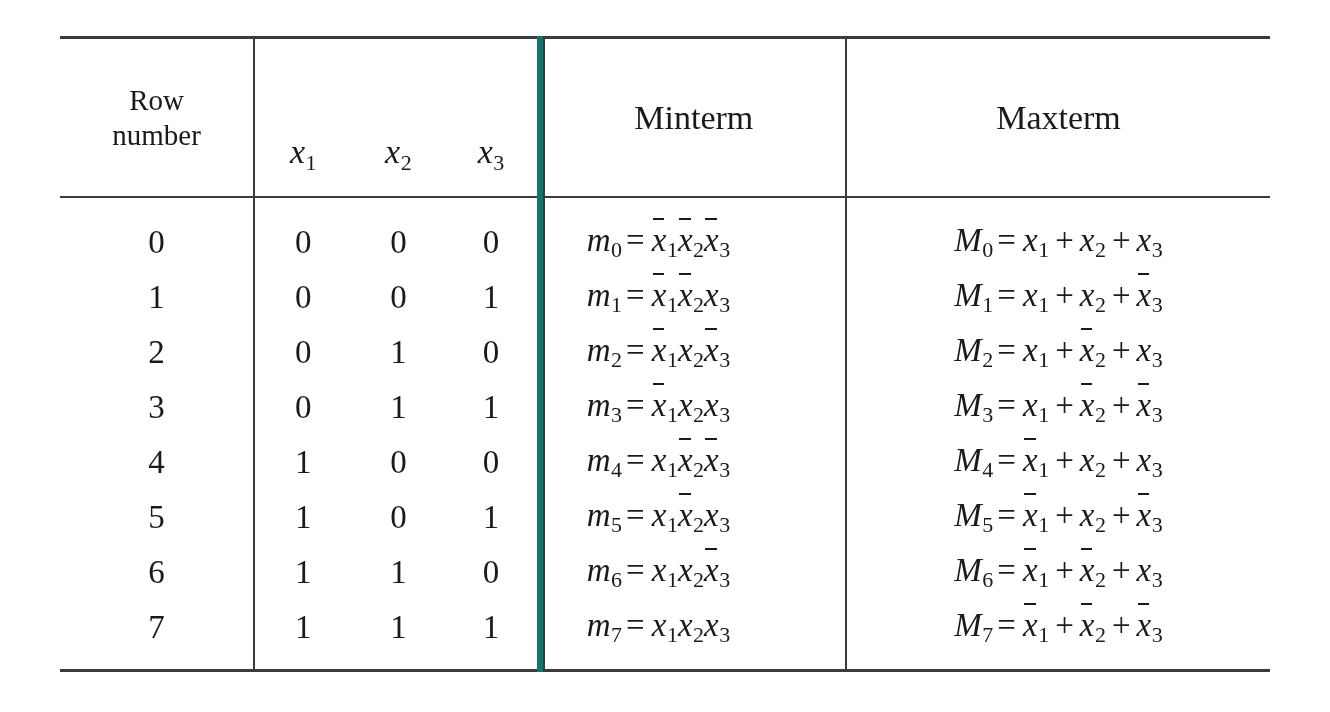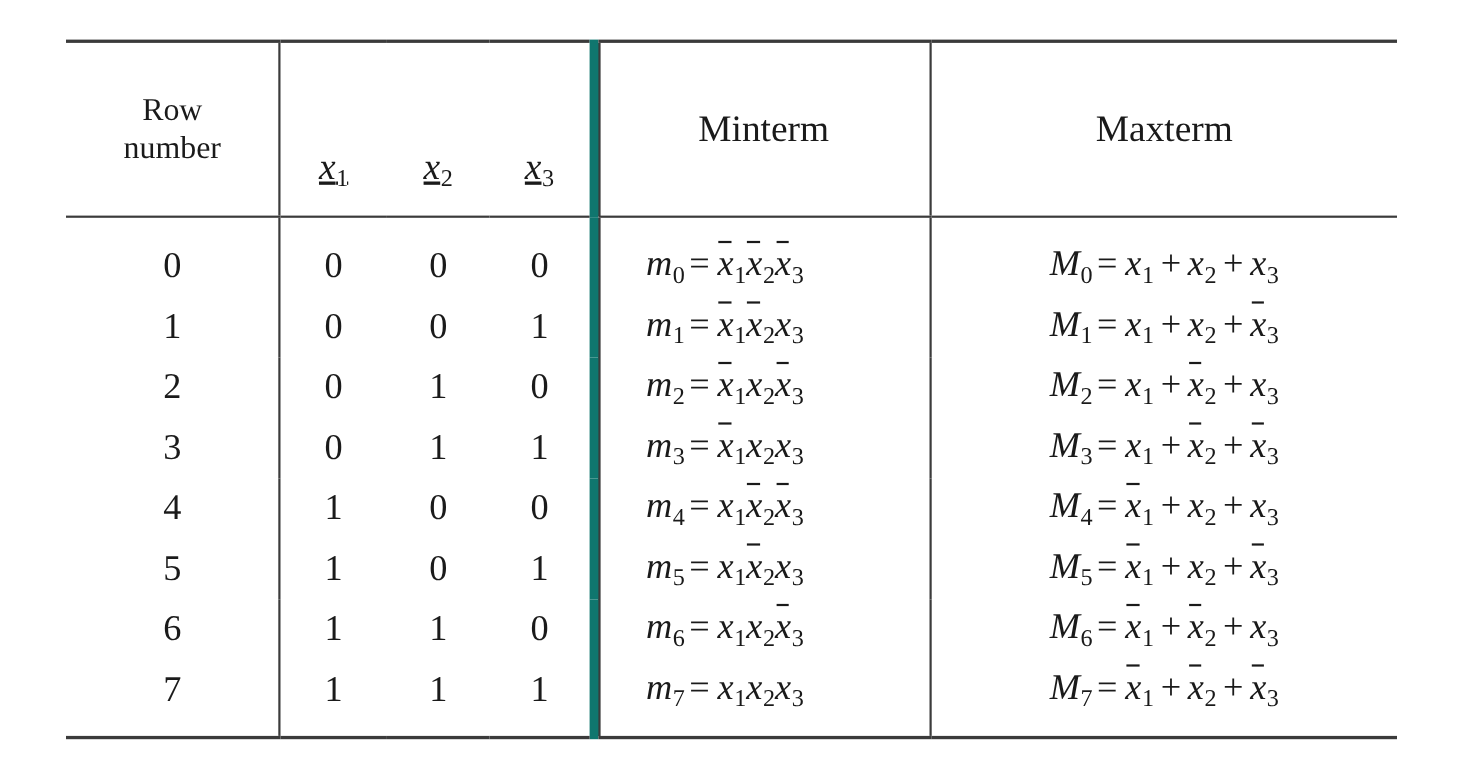--- a/index.html
+++ b/index.html
@@ -47,21 +47,21 @@
   
   .rule-top > th,
   .rule-top > td { border-top: 3px solid #3b3b3b; }
 
   .hdr-cell { border-bottom: 2px solid #3b3b3b; }
 
   .rule-bottom > td { border-bottom: 3px solid #3b3b3b; }
 
   
   .vr-left   { border-left: 2px solid #3b3b3b; }
-  .vr-double { border-left: 8px solid #0f766e; box-shadow: inset 8px 0 0 -6px #3b3b3b; }
+  .vr-double { border-left: 6px solid #0f766e; box-shadow: inset 8px 0 0 -6px #3b3b3b; }
 
   
   .c-rownum { width: 192px; }
   .c-bit    { width: 93px;  }
   .c-bit-l  { width: 96px;  }
   .c-min    { width: 303px; }
   .c-max    { width: 419px; }
 
   
   .hdr-cell { height: 157px; }
@@ -70,21 +70,20 @@
     line-height: 1.18;
     font-size: 29px;
   }
   .hdr-rownum .l1,
   .hdr-rownum .l2 { display: block; }
 
   .hdr-x {
     font-style: italic;
     font-size: 34px;
     vertical-align: bottom;
-    text-decoration: underline;
   }
   .hdr-x-inner {
     display: block;
     padding-top: 74px;
   }
   .hdr-word { font-size: 34px; }
 
   
   tr.datarow td { height: 55px; }
   tr.datarow:first-of-type td { padding-top: 17px; }

